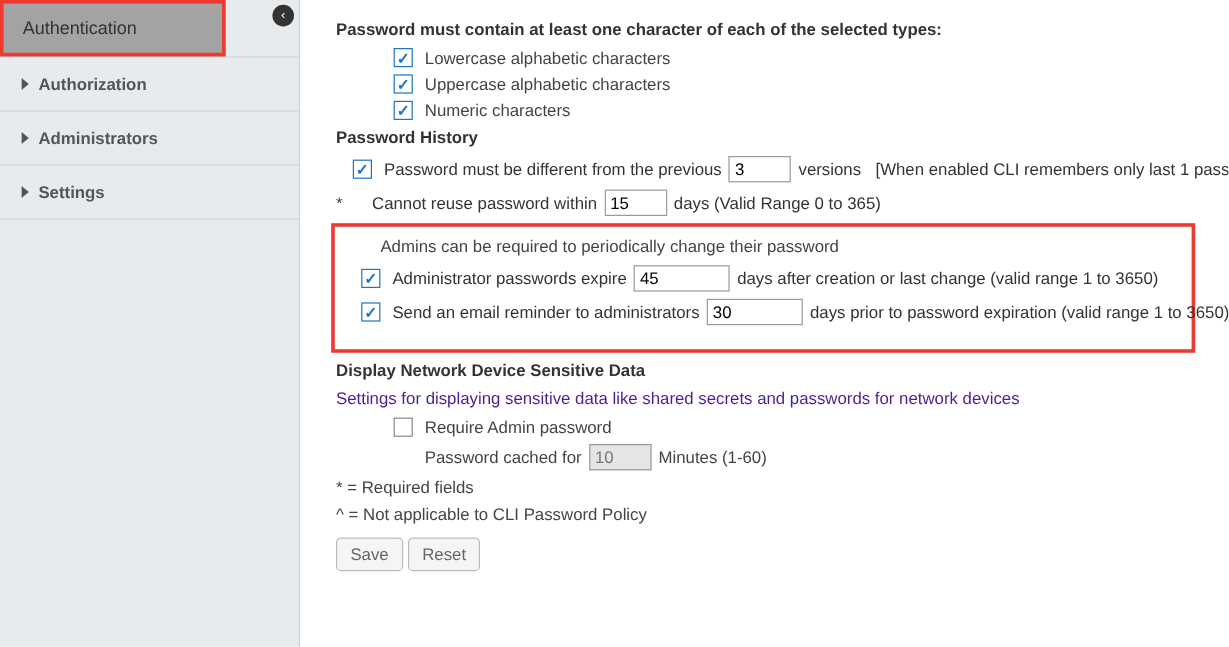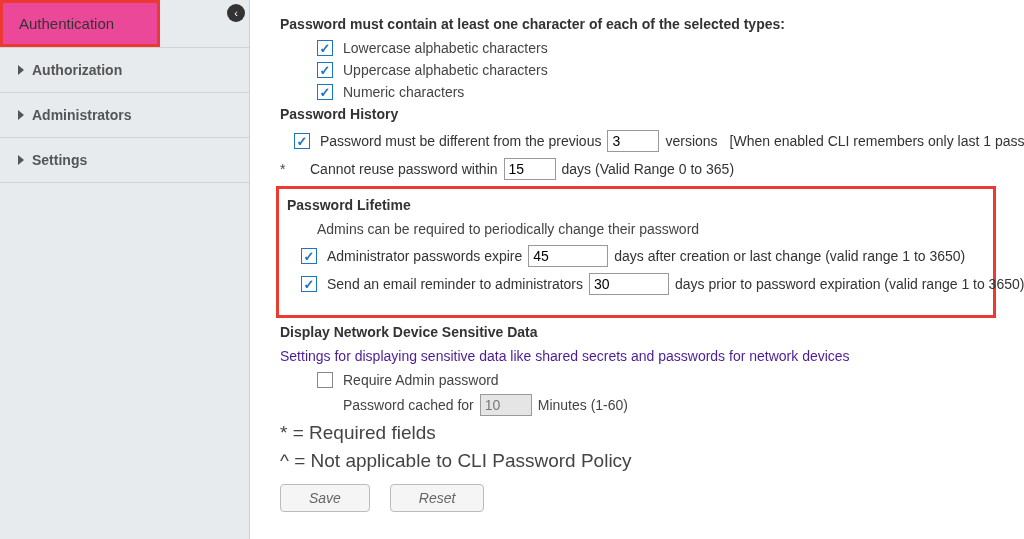--- a/index.html
+++ b/index.html
@@ -3,36 +3,36 @@
 <meta charset="utf-8">
 <style>
   * { box-sizing: border-box; }
   html, body { margin:0; padding:0; font-family: Arial, Helvetica, sans-serif; font-size:14px; color:#333; background:#fff;}
   .container { display:flex; width:1024px; height:539px; overflow:hidden;}
   .sidebar { width:250px; background:#e7ebee; border-right:1px solid #d0d0d0; position:relative;}
   .collapse-handle { position:absolute; top:4px; right:4px; width:18px; height:18px; background:#333; border-radius:50%; display:flex; align-items:center; justify-content:center; color:#fff; font-size:11px; cursor:pointer;}
   .nav-item { border-bottom:1px solid #d0d4d8; padding:14px 18px; font-weight:bold; color:#555; cursor:pointer; display:flex; align-items:center;}
   .nav-item .caret { display:inline-block; width:0; height:0; border-top:5px solid transparent; border-bottom:5px solid transparent; border-left:6px solid #555; margin-right:8px;}
   .nav-item.active-wrap { padding:0; border:none; background:transparent; border-bottom:none;}
-  .nav-active-box { margin:0; border:3px solid #ec3a32; background:#ec4899; width:160px;}
+  .nav-active-box { margin:0; border:3px solid #ec3a32; background:#a3a3a3; width:188px;}
   .nav-active-box .label { padding:12px 16px; font-weight:normal; color:#333; font-size:15px;}
   .content { flex:1; padding:10px 20px 10px 30px; overflow:hidden; position:relative;}
   .section-title { font-weight:bold; color:#333; margin:6px 0 8px 0; font-size:14px;}
-  .row { display:flex; align-items:center; margin:6px 0 6px 37px; font-size:14px; color:#444;}
+  .row { display:flex; align-items:center; margin:6px 0 6px 48px; font-size:14px; color:#444;}
   .subtext { margin-left:30px; color:#444; font-size:14px; margin-bottom:8px;}
   .chk { width:16px; height:16px; border:1px solid #1b74c6; display:inline-flex; align-items:center; justify-content:center; margin-right:10px; background:#fff; cursor:pointer; flex-shrink:0;}
   .chk.checked::after { content:"✓"; color:#1b74c6; font-size:13px; font-weight:bold; line-height:1;}
   .chk.unchecked { border-color:#888;}
   input.num { width:52px; height:22px; border:1px solid #999; padding:0 4px; font-size:14px; margin:0 6px; background:#fff;}
   input.num.wide { width:80px;}
   input.num.ro { background:#e5e5e5; color:#777;}
   .highlight-box { border:3px solid #ec3a32; padding:8px 8px 14px 8px; margin-left:-4px; margin-right:8px; margin-top:4px;}
-  .note-line { font-size:19px; color:#444; margin-top:6px;}
+  .note-line { font-size:14px; color:#444; margin-top:6px;}
   .btn-row { margin-top:12px;}
-  .btn { display:inline-block; padding:5px 28px; border:1px solid #bbb; border-radius:4px; background:#f5f5f5; color:#666; font-size:14px; margin-right:16px; cursor:pointer;font-style:italic;}
+  .btn { display:inline-block; padding:5px 11px; border:1px solid #bbb; border-radius:4px; background:#f5f5f5; color:#666; font-size:14px; margin-right:0; cursor:pointer;}
   .asterisk { display:inline-block; width:24px; color:#444; margin-left:0;}
   .history-row { display:flex; align-items:center; margin:6px 0 6px 14px; flex-wrap:nowrap; white-space:nowrap;}
 </style>
 </head>
 <body>
 
 <div class="container">
 
   <div class="sidebar">
     <div class="collapse-handle">
@@ -87,21 +87,20 @@
     </div>
 
     <div class="history-row" style="margin-left:0;">
       <span class="asterisk">*</span>
       <span style="margin-left:6px;">Cannot reuse password within</span>
       <input class="num" value="15" style="">
       <span>days (Valid Range 0 to 365)</span>
     </div>
 
     <div class="highlight-box">
-      <div class="section-title" style="margin-top:0;">Password Lifetime</div>
       <div class="subtext">Admins can be required to periodically change their password</div>
 
       <div class="history-row">
         <span class="chk checked"></span>
         <span>Administrator passwords expire</span>
         <input class="num wide" value="45" style="">
         <span>days after creation or last change (valid range 1 to 3650)</span>
       </div>
 
       <div class="history-row">

